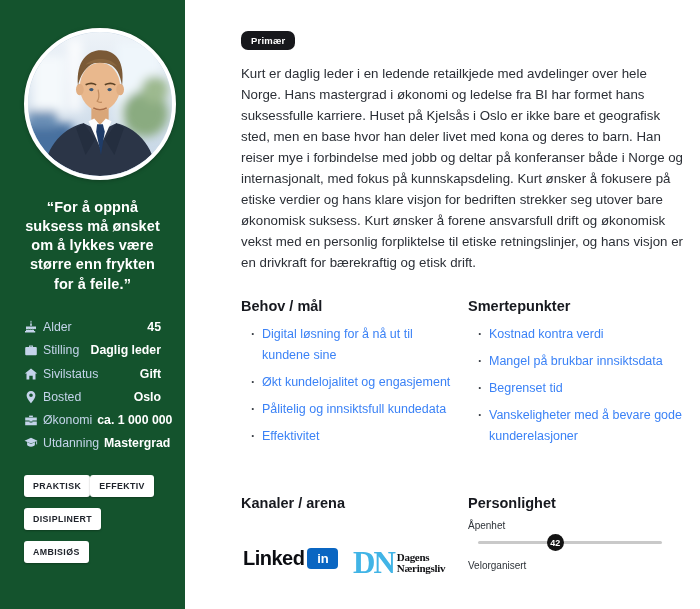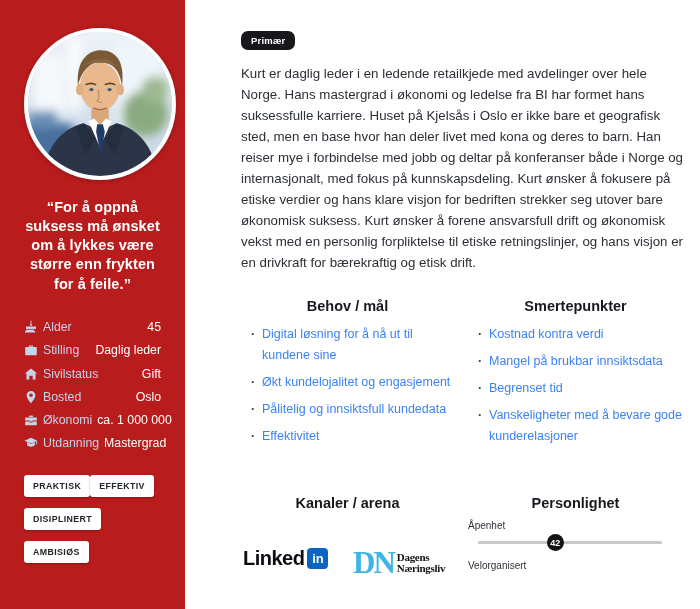--- a/index.html
+++ b/index.html
@@ -1,53 +1,53 @@
 <!DOCTYPE html>
 <html><head>
 <meta charset="utf-8">
 <style>
   html,body{margin:0;padding:0;background:#ffffff;}
   body{width:700px;height:609px;font-family:"Liberation Sans","DejaVu Sans",sans-serif;-webkit-font-smoothing:antialiased;}
   .card{position:relative;width:700px;height:609px;background:#ffffff;overflow:hidden;}
 
   
-  .sidebar{position:absolute;left:0;top:0;width:185px;height:609px;background:#b91c1c;color:#fff;box-sizing:border-box;padding:28px 24px 0 24px;}
+  .sidebar{position:absolute;left:0;top:0;width:185px;height:609px;background:#14532d;color:#fff;box-sizing:border-box;padding:28px 24px 0 24px;}
   .avatar{width:144px;height:144px;margin:0 auto;border-radius:50%;border:4px solid #ffffff;overflow:hidden;background:#cfdce9;box-shadow:0 1px 4px rgba(0,0,0,.25);}
   .avatar svg{display:block;width:100%;height:100%;}
   .quote{margin:18px 0 0;text-align:center;font-weight:bold;font-size:14.5px;line-height:1.32;color:#ffffff;letter-spacing:.1px;}
   .attrs{margin-top:22px;}
   .attr{display:flex;align-items:center;gap:5px;padding:4.6px 0;font-size:12.3px;}
   .aicon{width:14px;height:14px;flex:0 0 14px;display:inline-flex;}
   .aicon svg{width:14px;height:14px;fill:#c4d4ea;}
   .alabel{flex:1;color:#c4d4ea;}
-  .avalue{font-weight:normal;color:#ffffff;white-space:nowrap;}
+  .avalue{font-weight:bold;color:#ffffff;white-space:nowrap;}
   .tags{margin-top:20px;display:flex;flex-wrap:wrap;gap:11px 0;}
   .tag{background:#ffffff;color:#20242c;font-size:8.8px;font-weight:bold;letter-spacing:.4px;padding:6px 9px;border-radius:3px;box-shadow:0 1px 2px rgba(0,0,0,.28);}
 
   
   .main{position:absolute;left:216px;top:0;width:484px;height:609px;box-sizing:border-box;padding:30px 17px 0 25px;background:#fff;}
   .badge{display:inline-block;background:#17181c;color:#fff;font-size:9.5px;font-weight:bold;padding:4px 10px;border-radius:7px;letter-spacing:.2px;}
   h1{margin:9px 0 0;font-size:26px;font-weight:800;color:#14161b;letter-spacing:-.4px;}
   .bio{margin:13px 0 0;width:444px;font-size:13.3px;line-height:1.58;color:#2b2f36;}
 
   .cols{display:grid;grid-template-columns:213px 1fr;column-gap:14px;}
   .lists{margin-top:25px;}
-  h2{margin:0;font-size:14.5px;font-weight:800;color:#17191f;text-align:center;}
+  h2{margin:0;font-size:14.5px;font-weight:800;color:#17191f;}
   ul.blist{list-style:none;margin:10px 0 0;padding:0 0 0 10px;}
   ul.blist li{position:relative;padding-left:11px;font-size:12.5px;line-height:1.65;color:#3b82f6;margin-bottom:6.5px;}
   ul.blist li::before{content:"·";position:absolute;left:0;top:0;color:#3b4048;font-weight:bold;}
 
   .bottom{margin-top:42px;}
 
   
   .logos{position:relative;height:150px;}
   .logo{position:absolute;display:flex;align-items:center;}
   .lk{left:2px;top:36px;text-align:right;}
   .lk-word{font-size:20px;font-weight:800;color:#0b0d12;letter-spacing:-.5px;}
-  .lk-box{margin-left:3px;width:21px;height:21px;border-radius:4px;background:#0a66c2;color:#fff;display:flex;align-items:center;justify-content:center;font-size:13px;font-weight:800;}
+  .lk-box{margin-left:3px;width:31px;height:21px;border-radius:4px;background:#0a66c2;color:#fff;display:flex;align-items:center;justify-content:center;font-size:13px;font-weight:800;}
   .dn{left:112px;top:39px;align-items:flex-start;}
   .dn-abbr{font-family:"Liberation Serif","DejaVu Serif",serif;font-weight:bold;font-size:31px;line-height:.85;color:#41b4e6;letter-spacing:-2px;}
   .dn-name{margin-left:3px;margin-top:2px;font-family:"Liberation Serif","DejaVu Serif",serif;font-weight:bold;font-size:11px;line-height:.95;color:#101114;letter-spacing:-.3px;}
 
   
   .trait{margin-top:9px;}
   .trait-label{font-size:10px;color:#2d3238;margin-bottom:3px;}
   .track{position:relative;height:17px;margin-left:10px;margin-right:21px;}
   .track-line{position:absolute;left:0;right:0;top:7px;height:3px;background:#c9c9c9;border-radius:2px;}
   .knob{position:absolute;top:0;width:17px;height:17px;border-radius:50%;background:#141414;color:#fff;font-size:9px;font-weight:bold;display:flex;align-items:center;justify-content:center;z-index:1;}

